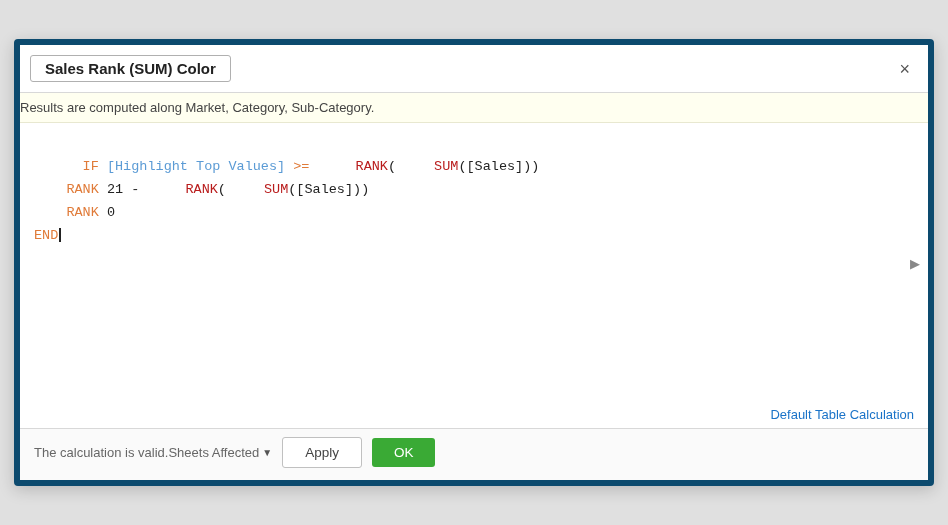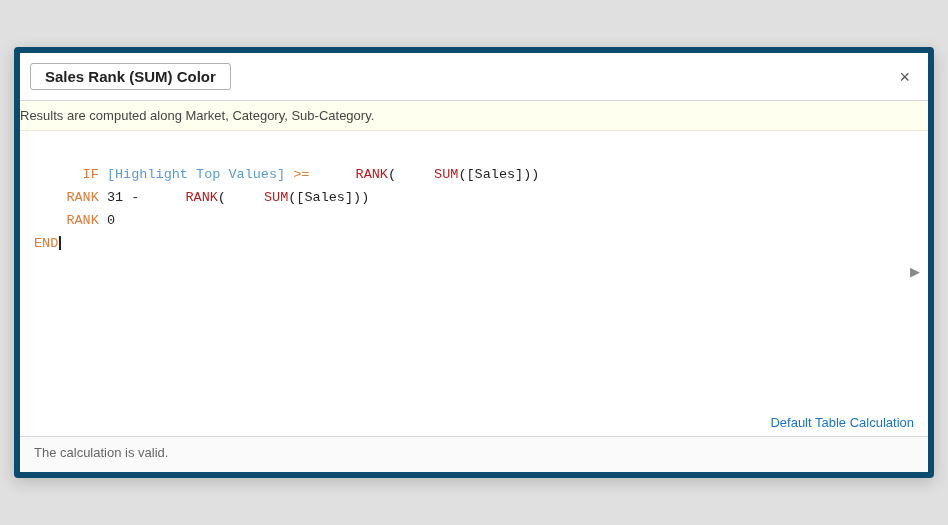--- a/index.html
+++ b/index.html
@@ -180,28 +180,36 @@
     <button class="close-btn">×</button>
   </div>
 
   <div class="info-bar">
     <span>Results are computed along Market, Category, Sub-Category.</span>
   </div>
 
   <div class="editor-area">
     <div class="code-content">
       <span><span class="kw-orange">IF </span><span class="kw-blue">[Highlight Top Values]</span><span class="kw-orange"> &gt;= </span><span class="kw-green">RANK</span><span class="kw-black">(</span><span class="kw-green">SUM</span><span class="kw-black">([Sales]))</span></span>
-<span><span class="kw-black">    </span><span class="kw-orange">RANK </span><span class="kw-black">31 - </span><span class="kw-green">RANK</span><span class="kw-black">(</span><span class="kw-green">SUM</span><span class="kw-black">([Sales]))</span></span>
+<span><span class="kw-black">    </span><span class="kw-orange">RANK </span><span class="kw-black">21 - </span><span class="kw-green">RANK</span><span class="kw-black">(</span><span class="kw-green">SUM</span><span class="kw-black">([Sales]))</span></span>
 <span><span class="kw-black">    </span><span class="kw-orange">RANK </span><span class="kw-black">0</span></span>
 <span><span class="kw-orange">END</span><span class="cursor"></span></span>
     </div>
     <span class="arrow-right">▶</span>
   </div>
 
   <div class="default-table-link">
     <a href="#">Default Table Calculation</a>
   </div>
 
   <div class="dialog-footer">
     <span class="status-text">The calculation is valid.</span>
+    <div class="footer-right">
+      <div class="sheets-affected">
+        <span>Sheets Affected</span>
+        <span class="chevron">▼</span>
+      </div>
+      <button class="btn-apply">Apply</button>
+      <button class="btn-ok">OK</button>
+    </div>
   </div>
 
 </div>
 
 </body></html>

